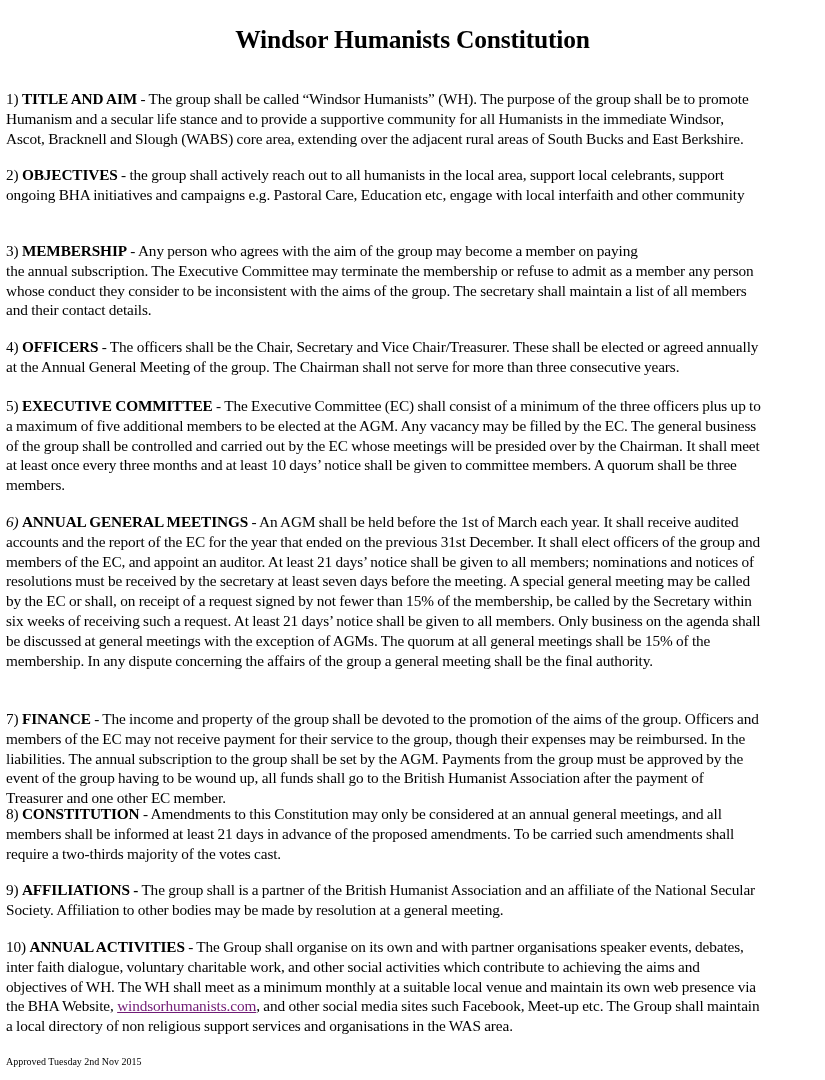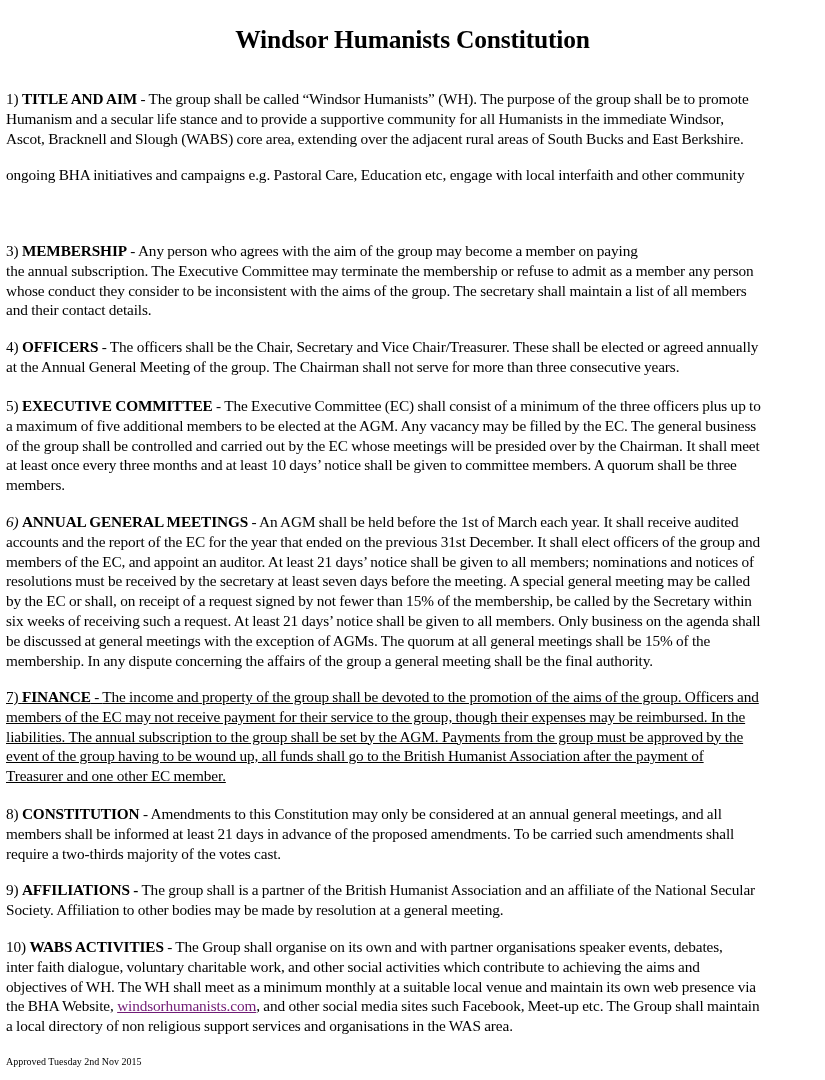--- a/index.html
+++ b/index.html
@@ -72,20 +72,21 @@
 
   <h1 class="title">Windsor Humanists Constitution</h1>
 
   <div class="para" style="top:89px;">
     <span class="line"><span class="num">1)</span> <span class="heading">TITLE AND AIM</span><span> - </span><span>The group shall be called “Windsor Humanists” (WH). The purpose of the group shall be to promote</span></span>
     <span class="line">Humanism and a secular life stance and to provide a supportive community for all Humanists in the immediate Windsor,</span>
     <span class="line">Ascot, Bracknell and Slough (WABS) core area, extending over the adjacent rural areas of South Bucks and East Berkshire.</span>
   </div>
 
   <div class="para" style="top:165px;">
+    <span class="line"><span class="num">2)</span> <span class="heading">OBJECTIVES</span><span> - </span><span>the group shall actively reach out to all humanists in the local area, support local celebrants, support</span></span>
     <span class="line">ongoing BHA initiatives and campaigns e.g. Pastoral Care, Education etc, engage with local interfaith and other community</span>
   </div>
 
   <div class="para" style="top:241px;">
     <span class="line"><span class="num">3)</span> <span class="heading">MEMBERSHIP</span><span> - </span><span>Any person who agrees with the aim of the group may become a member on paying</span></span>
     <span class="line">the annual subscription. The Executive Committee may terminate the membership or refuse to admit as a member any person</span>
     <span class="line">whose conduct they consider to be inconsistent with the aims of the group.  The secretary shall maintain a list of all members</span>
     <span class="line">and their contact details.</span>
   </div>
 
@@ -106,41 +107,41 @@
     <span class="line"><span class="num italic">6)</span> <span class="heading">ANNUAL GENERAL MEETINGS</span><span> - </span><span>An AGM shall be held before the 1st of March each year. It shall receive audited</span></span>
     <span class="line">accounts and the report of the EC for the year that ended on the previous 31st December. It shall elect officers of the group and</span>
     <span class="line">members of the EC, and appoint an auditor. At least 21 days’ notice shall be given to all members; nominations and notices of</span>
     <span class="line">resolutions must be received by the secretary at least seven days before the meeting. A special general meeting may be called</span>
     <span class="line">by the EC or shall, on receipt of a request signed by not fewer than 15%  of the membership, be called by the Secretary within</span>
     <span class="line">six weeks of receiving such a request. At least 21 days’ notice shall be given to all members. Only business on the agenda shall</span>
     <span class="line">be discussed at general meetings with the exception of AGMs. The quorum at all general meetings shall be 15% of the</span>
     <span class="line">membership. In any dispute concerning the affairs of the group a general meeting shall be the final authority.</span>
   </div>
 
-  <div class="para" style="top:687px;text-decoration:underline;">
+  <div class="para" style="top:709px;">
     <span class="line"><span class="num">7)</span> <span class="heading">FINANCE</span><span> - </span><span>The income and property of the group shall be devoted to the promotion of the aims of the group. Officers and</span></span>
     <span class="line">members of the EC may not receive payment for their service to the group, though their expenses may be reimbursed. In the</span>
     <span class="line">liabilities. The annual subscription to the group shall be set by the AGM. Payments from the group must be approved  by the</span>
     <span class="line">event of the group having to be wound up, all funds shall go to the British Humanist Association after the payment of</span>
     <span class="line">Treasurer and one other EC member.</span>
   </div>
 
   <div class="para" style="top:804px;">
     <span class="line"><span class="num">8)</span> <span class="heading">CONSTITUTION</span><span> - </span><span>Amendments to this Constitution may only be considered at an annual general meetings, and all</span></span>
     <span class="line">members shall be informed at least 21 days in advance of the proposed amendments.  To be carried such amendments shall</span>
     <span class="line">require a two-thirds majority of the votes cast.</span>
   </div>
 
   <div class="para" style="top:880px;">
     <span class="line"><span class="num">9)</span> <span class="heading">AFFILIATIONS -</span><span> </span><span>The group shall is a partner of the British Humanist Association and an affiliate of the National Secular</span></span>
     <span class="line">Society. Affiliation to other bodies may be made by resolution at a general meeting.</span>
   </div>
 
   <div class="para" style="top:937px;">
-    <span class="line"><span class="num">10)</span> <span class="heading">WABS ACTIVITIES</span><span> - </span><span>The Group shall organise on its own and with partner organisations speaker events, debates,</span></span>
+    <span class="line"><span class="num">10)</span> <span class="heading">ANNUAL ACTIVITIES</span><span> - </span><span>The Group shall organise on its own and with partner organisations speaker events, debates,</span></span>
     <span class="line">inter faith dialogue, voluntary charitable work, and other social activities which contribute to achieving the aims and</span>
     <span class="line">objectives of WH.  The WH shall meet as a minimum monthly at a suitable local venue and maintain its own web presence via</span>
     <span class="line"><span>the BHA Website, </span><a class="link">windsorhumanists.com</a><span>, and other social media sites such Facebook, Meet-up etc.  The Group shall maintain</span></span>
     <span class="line">a local directory of non religious support services and organisations in the WAS area.</span>
   </div>
 
   <p class="approved">Approved Tuesday 2nd Nov 2015</p>
 
 </div>
 

